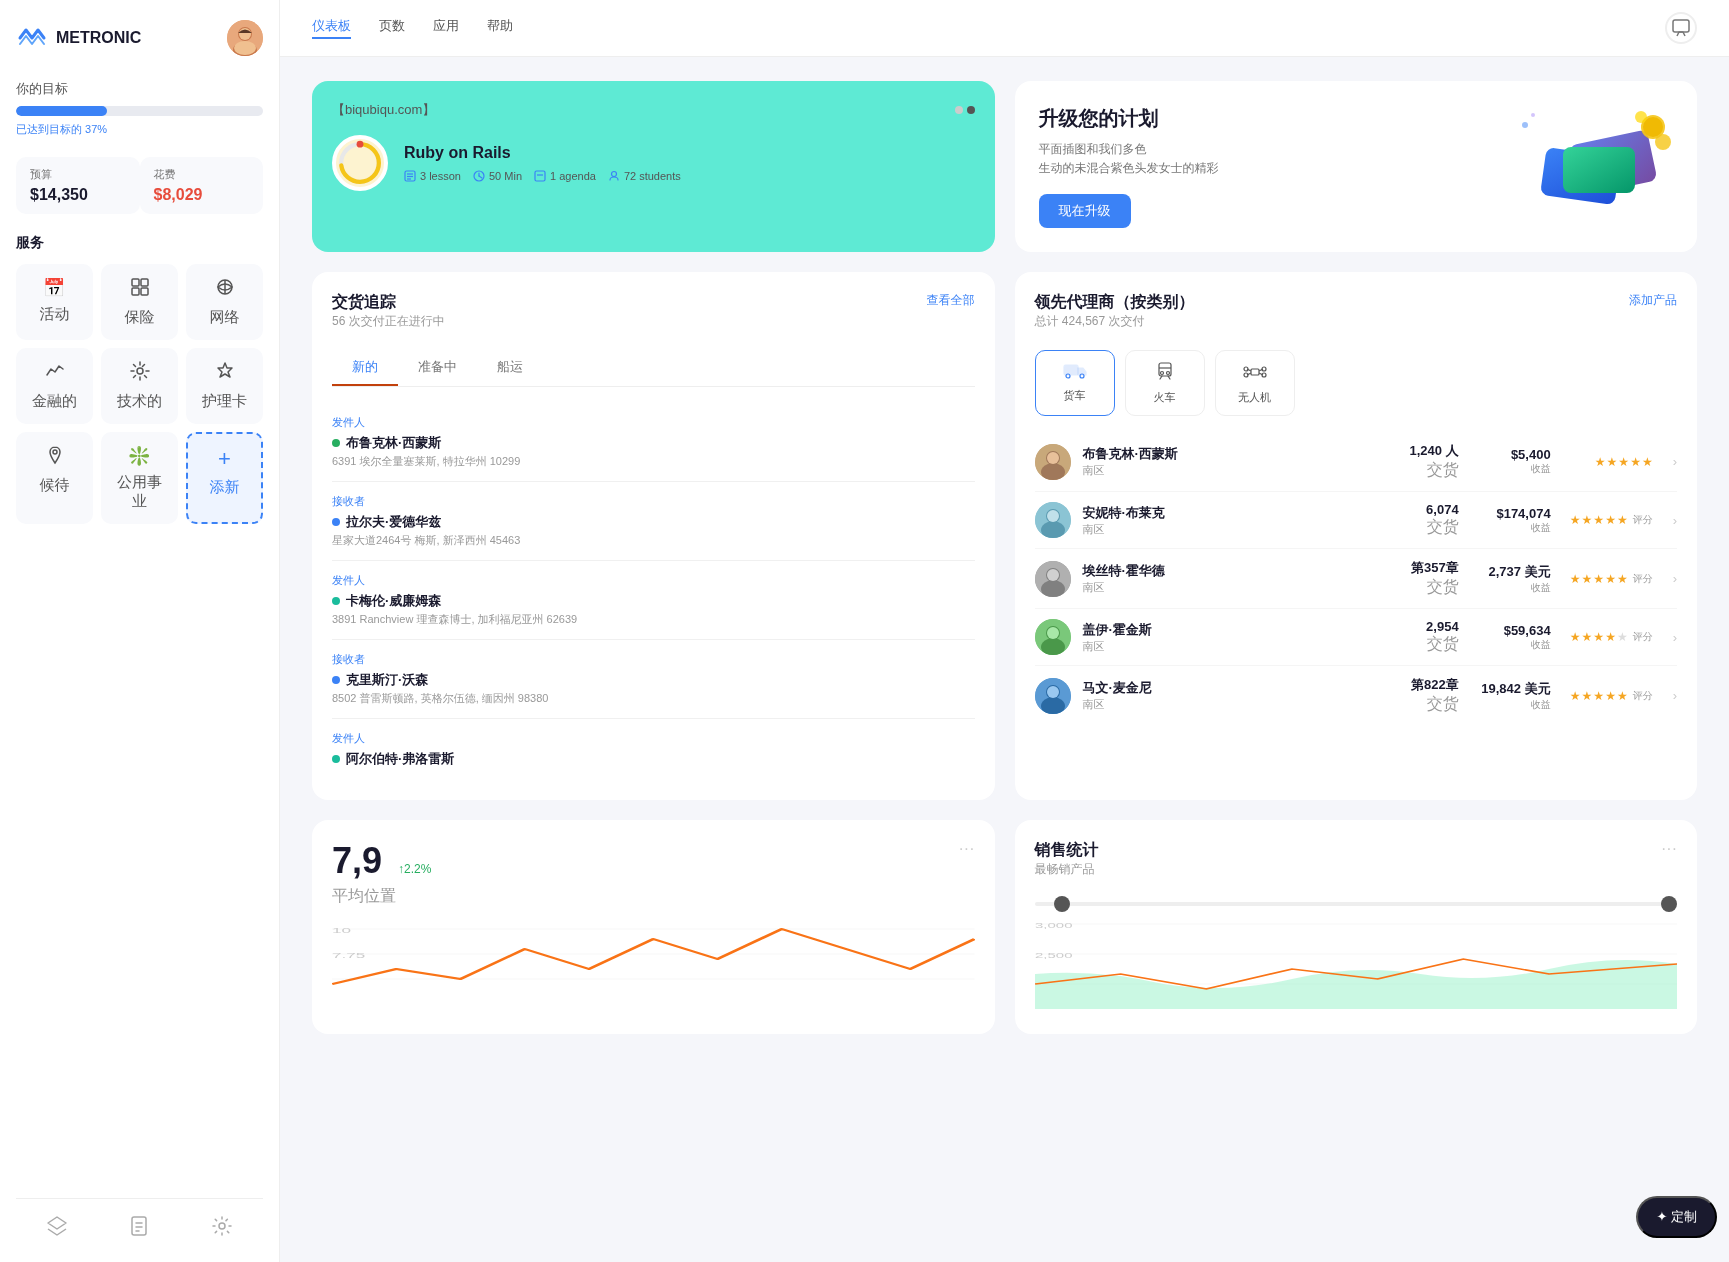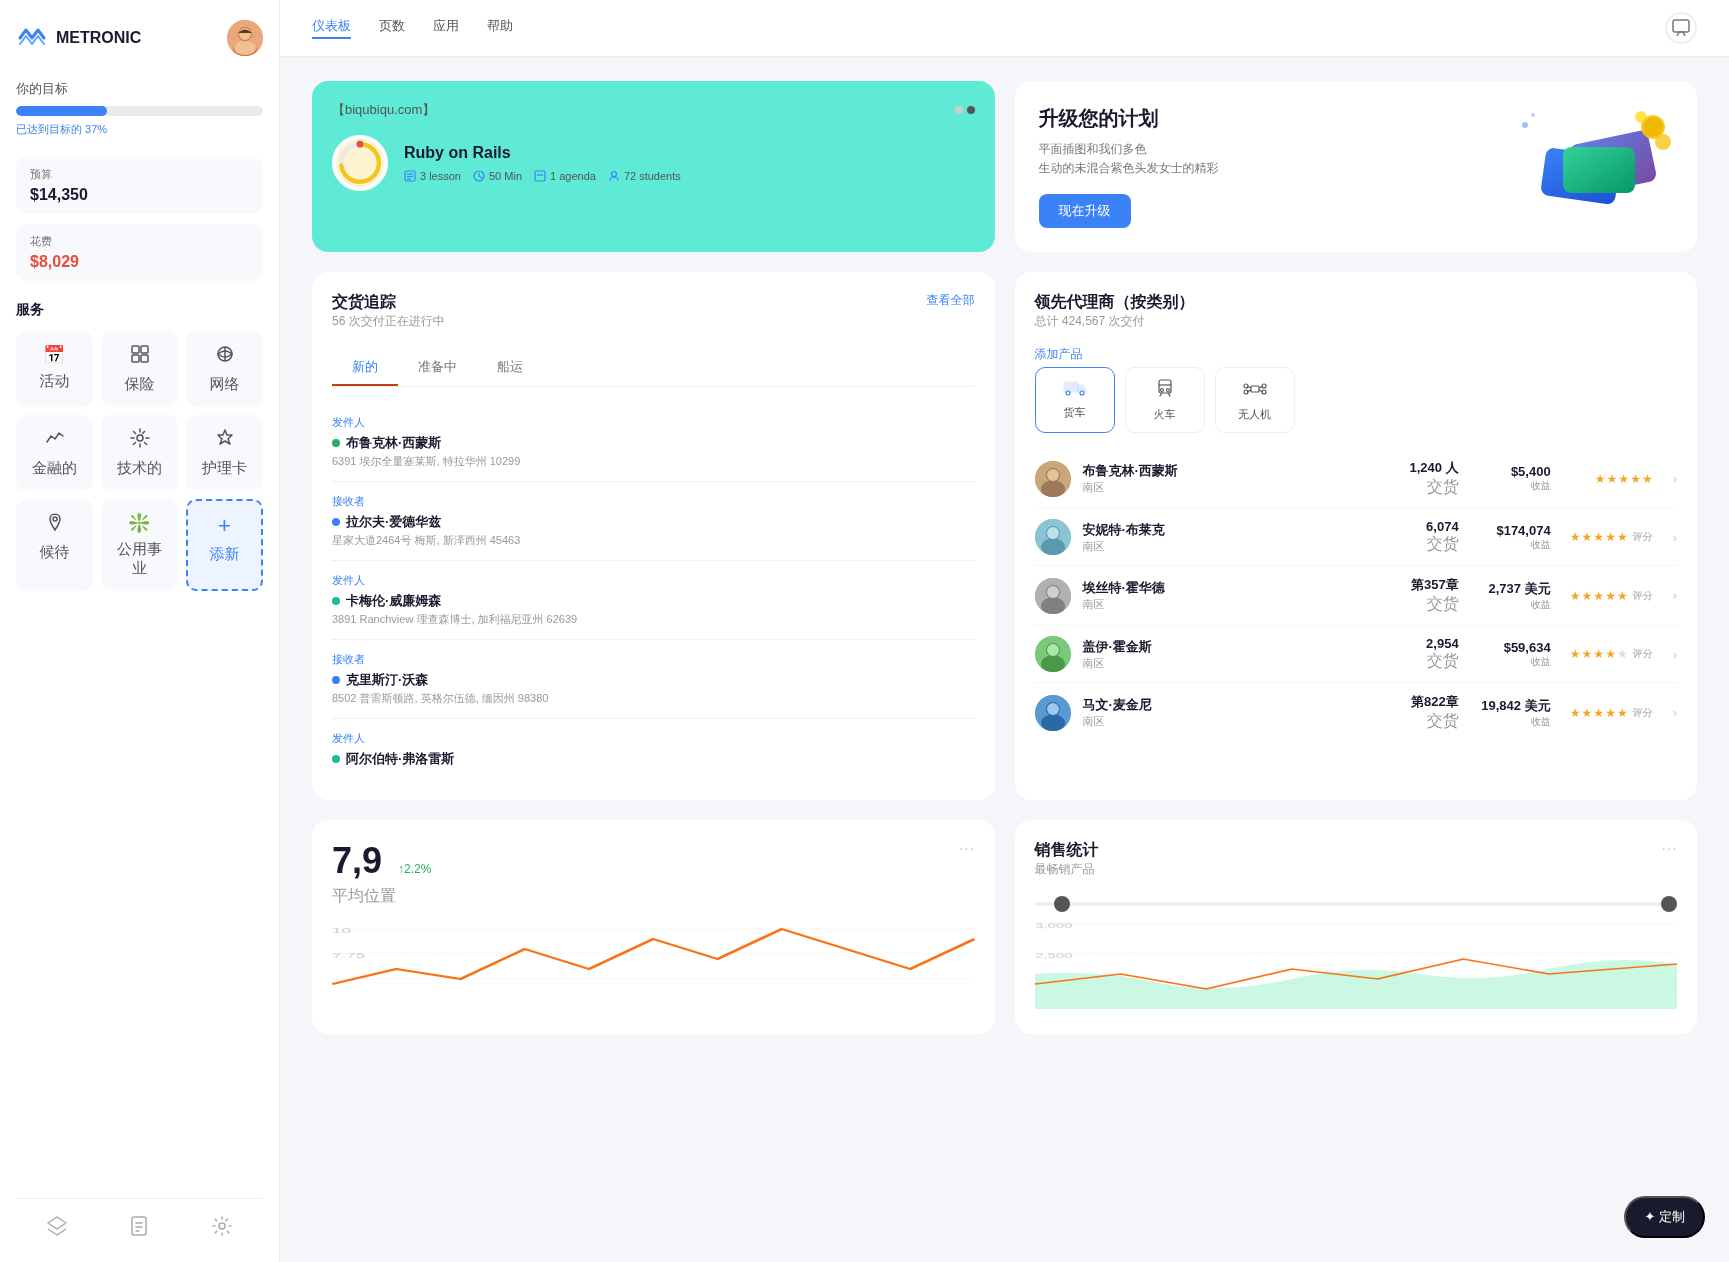--- a/index.html
+++ b/index.html
@@ -11,21 +11,21 @@
     .logo { display: flex; align-items: center; gap: 8px; font-weight: 700; font-size: 16px; color: #1a1a2e; }
     .logo-icon { width: 32px; height: 24px; }
     .avatar { width: 36px; height: 36px; border-radius: 50%; background: #e8a87c; overflow: hidden; display: flex; align-items: center; justify-content: center; }
 
     .goal-section { margin-bottom: 20px; }
     .goal-label { font-size: 13px; color: #555; margin-bottom: 8px; }
     .progress-bar { height: 10px; background: #e8eaf0; border-radius: 6px; margin-bottom: 6px; overflow: hidden; }
     .progress-fill { height: 100%; background: #3b82f6; border-radius: 6px; width: 37%; }
     .progress-text { font-size: 11px; color: #3b82f6; }
 
-    .budget-row { display: flex; gap: 10px; margin-bottom: 20px; flex-direction: column; }
+    .budget-row { display: flex; margin-bottom: 20px; }
     .budget-card { flex: 1; background: #f8f9fc; border-radius: 10px; padding: 10px 14px; }
     .budget-card-label { font-size: 11px; color: #777; margin-bottom: 4px; }
     .budget-card-value { font-size: 16px; font-weight: 700; color: #1a1a2e; }
     .budget-card-value.expense { color: #e74c3c; }
 
     .services-label { font-size: 14px; font-weight: 600; color: #1a1a2e; margin-bottom: 12px; }
     .services-grid { display: grid; grid-template-columns: repeat(3, 1fr); gap: 8px; margin-bottom: 8px; }
     .service-item { background: #f8f9fc; border-radius: 10px; padding: 12px 8px; display: flex; flex-direction: column; align-items: center; gap: 6px; cursor: pointer; border: 1px solid transparent; }
     .service-item.active { border: 2px dashed #3b82f6; background: #eef4ff; }
     .service-icon { font-size: 18px; color: #555; }
@@ -86,21 +86,21 @@
     .delivery-role { font-size: 11px; color: #3b82f6; margin-bottom: 4px; }
     .delivery-name { font-size: 13px; font-weight: 600; color: #1a1a2e; display: flex; align-items: center; gap: 6px; }
     .delivery-addr { font-size: 11px; color: #999; margin-top: 2px; }
     .location-dot { width: 8px; height: 8px; border-radius: 50%; display: inline-block; }
     .loc-green { background: #27ae60; }
     .loc-blue { background: #3b82f6; }
     .loc-teal { background: #1abc9c; }
 
     
     .agents-card { background: #fff; border-radius: 16px; padding: 20px; }
-    .agents-header { display: flex; justify-content: space-between; align-items: flex-start; margin-bottom: 4px; flex-direction: column; }
+    .agents-header { display: flex; justify-content: space-between; align-items: flex-start; margin-bottom: 4px; }
     .add-btn { font-size: 12px; color: #3b82f6; cursor: pointer; }
     .agents-subtitle { font-size: 12px; color: #999; margin-bottom: 16px; }
 
     .category-tabs { display: flex; gap: 10px; margin-bottom: 16px; }
     .cat-tab { display: flex; flex-direction: column; align-items: center; gap: 4px; padding: 10px 20px; border: 1px solid #eee; border-radius: 10px; cursor: pointer; min-width: 80px; }
     .cat-tab.active { border-color: #3b82f6; }
     .cat-tab-icon { font-size: 18px; color: #3b82f6; }
     .cat-tab-label { font-size: 11px; color: #555; }
 
     .agent-row { display: flex; align-items: center; padding: 10px 0; border-bottom: 1px solid #f5f5f5; gap: 12px; }
@@ -127,21 +127,21 @@
     .stat-change { font-size: 12px; color: #27ae60; margin-left: 8px; }
     .stat-label { font-size: 16px; color: #999; margin-top: 4px; }
     .mini-chart { height: 80px; margin-top: 12px; position: relative; }
 
     .sales-card { background: #fff; border-radius: 16px; padding: 20px; }
     .sales-title { font-size: 16px; font-weight: 700; color: #1a1a2e; }
     .sales-subtitle { font-size: 12px; color: #999; margin-bottom: 16px; }
     .sales-chart { height: 100px; position: relative; margin-top: 8px; }
 
     
-    .customize-btn { position: fixed; bottom: 24px; right: 24px; background: #1a1a2e; color: #fff; padding: 10px 18px; border-radius: 24px; cursor: pointer; font-size: 13px; display: flex; align-items: center; gap: 6px; z-index: 100; }
+    .customize-btn { position: fixed; bottom: 24px; right: 12px; background: #1a1a2e; color: #fff; padding: 10px 18px; border-radius: 24px; cursor: pointer; font-size: 13px; display: flex; align-items: center; gap: 6px; z-index: 100; }
     .grid-bottom { display: grid; grid-template-columns: 1fr 1fr; gap: 20px; grid-column: 1 / -1; }
 
     .three-dots { color: #ccc; font-size: 16px; cursor: pointer; }
 
     
     svg.mini-line { width: 100%; height: 80px; }
     svg.sales-area { width: 100%; height: 100px; }
   </style>
 </head>
 <body>

